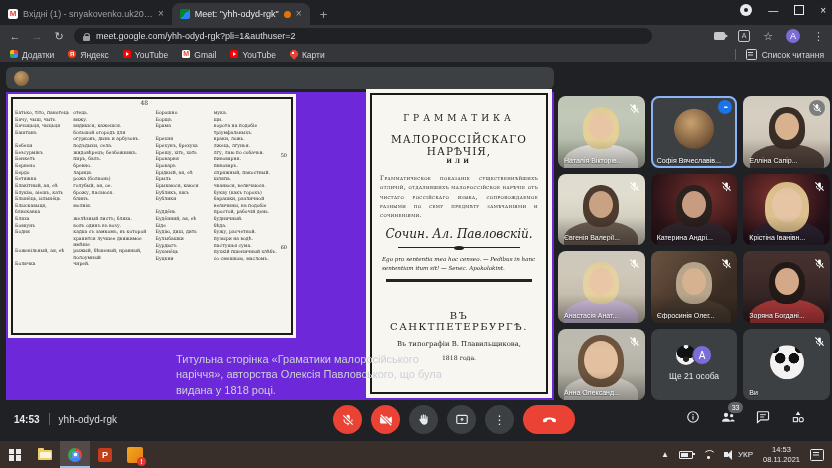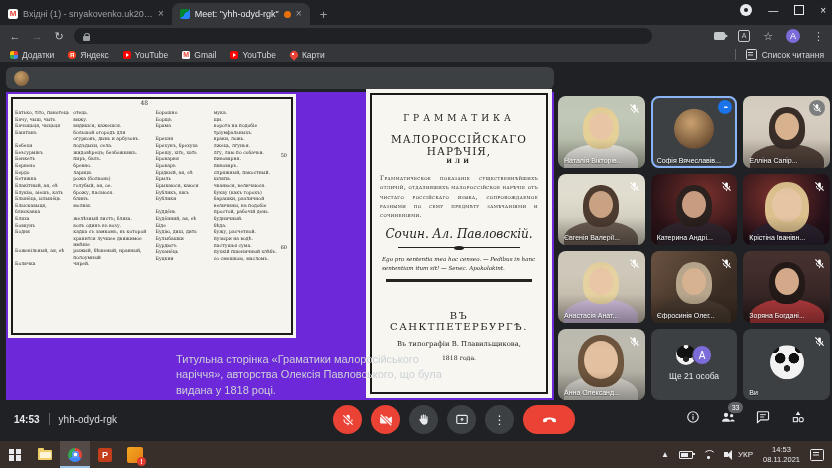--- a/index.html
+++ b/index.html
@@ -34,21 +34,21 @@
   .urltext{font-size:9px;color:#dadce0;white-space:nowrap;overflow:hidden}
   .boxicons{display:flex;gap:13px;align-items:center;margin-left:auto;color:#c5c9ce}
   .cam-ico{width:11px;height:8px;background:#c5c9ce;border-radius:1.5px;position:relative}
   .cam-ico::after{content:"";position:absolute;right:-3px;top:1.5px;border-left:3.5px solid #c5c9ce;border-top:2.5px solid transparent;border-bottom:2.5px solid transparent}
   .tr-ico{width:10px;height:10px;border:1px solid #c5c9ce;border-radius:2px;font-size:7px;line-height:10px;text-align:center;color:#c5c9ce}
   .star{font-size:11px}
   .avatarA{width:14px;height:14px;border-radius:50%;background:#7b6cd9;color:#fff;font-size:9px;line-height:14px;text-align:center}
   .menu3{font-size:11px;letter-spacing:0}
 
   .bmbar{position:absolute;left:0;top:47px;width:832px;height:16px;background:#35363a;display:flex;align-items:center;gap:14px;padding:0 10px;box-sizing:border-box;border-bottom:1px solid #202124}
-  .bmitem{display:flex;align-items:center;gap:4px;font-size:8.5px;color:#d3d6da}
+  .bmitem{display:flex;align-items:flex-start;gap:4px;font-size:8.5px;color:#d3d6da}
   .bmi{width:8px;height:8px;border-radius:2px;flex:0 0 auto}
   .bmi.i-apps{background:linear-gradient(90deg,#4285f4 50%,#34a853 50%),linear-gradient(#ea4335 50%,#fbbc05 50%);background-size:100% 100%;background:conic-gradient(#ea4335 25%,#4285f4 0 50%,#34a853 0 75%,#fbbc05 0)}
   .bmi.i-yandex{background:#fc3f1d;border-radius:50%;color:#fff;font-size:6px;line-height:8px;text-align:center;font-weight:bold}
   .bmi.i-yandex::after{content:"Я";}
   .bmi.i-youtube{background:#f00;border-radius:2px;position:relative}
   .bmi.i-youtube::after{content:"";position:absolute;left:3px;top:2px;border-left:3px solid #fff;border-top:2px solid transparent;border-bottom:2px solid transparent}
   .bmi.i-gmail{background:#fff;border-radius:1.5px;color:#ea4335;font-weight:bold;font-size:7px;line-height:8.5px;text-align:center}
   .bmi.i-gmail::after{content:"M"}
   .bmi.i-maps{background:radial-gradient(circle at 50% 35%,#fff 1.2px,#ea4335 1.3px);border-radius:50% 50% 50% 0;transform:rotate(-45deg)}
   .readlist{margin-left:auto;display:flex;align-items:center;gap:5px;font-size:8.5px;color:#d3d6da;border-left:1px solid #5f6368;padding-left:10px}
@@ -203,20 +203,21 @@
     <span>×</span>
   </div>
 </div>
 
 <div class="toolbar">
   <span class="navbtn">←</span>
   <span class="navbtn dim">→</span>
   <span class="navbtn">↻</span>
   <div class="omnibox">
     <span class="lock"></span>
+    <span class="urltext">meet.google.com/yhh-odyd-rgk?pli=1&amp;authuser=2</span>
   </div>
   <div class="boxicons">
     <span class="cam-ico"></span>
     <span class="tr-ico">A</span>
     <span class="star">☆</span>
     <span class="avatarA">A</span>
     <span class="menu3">⋮</span>
   </div>
 </div>
 

